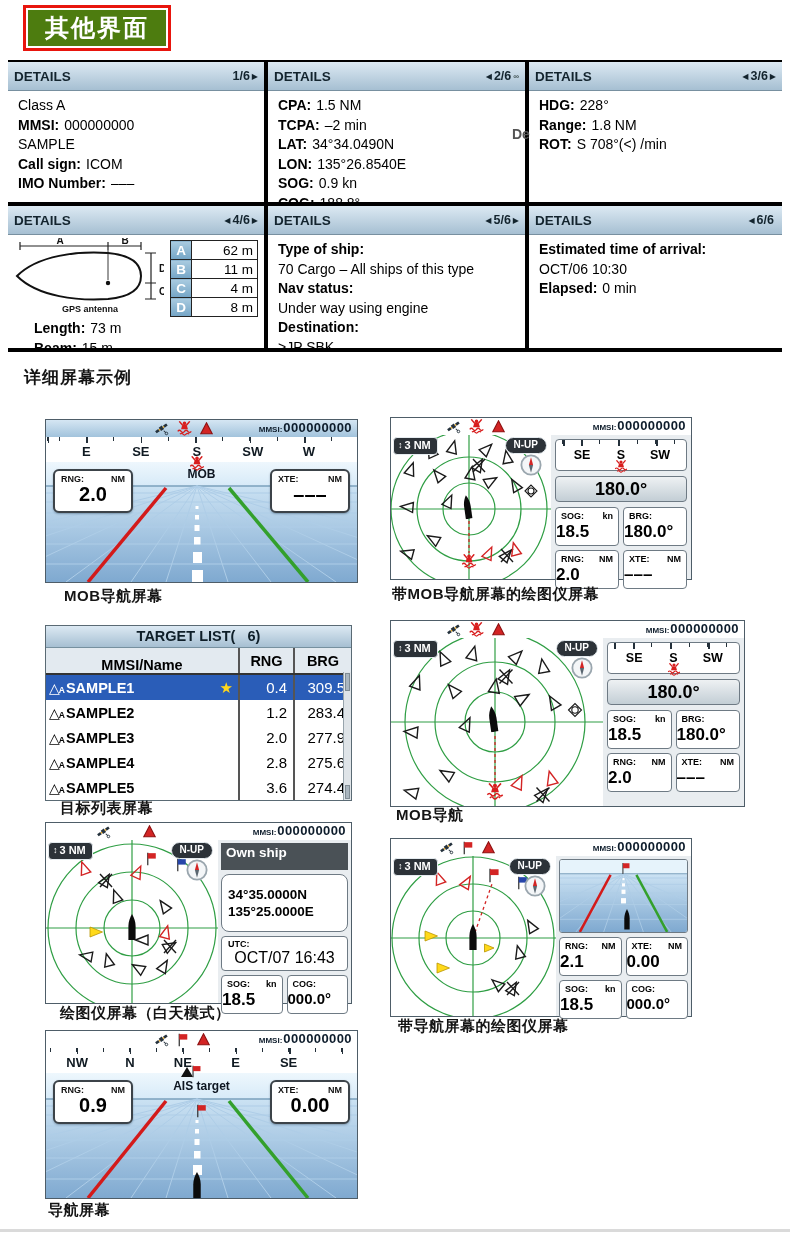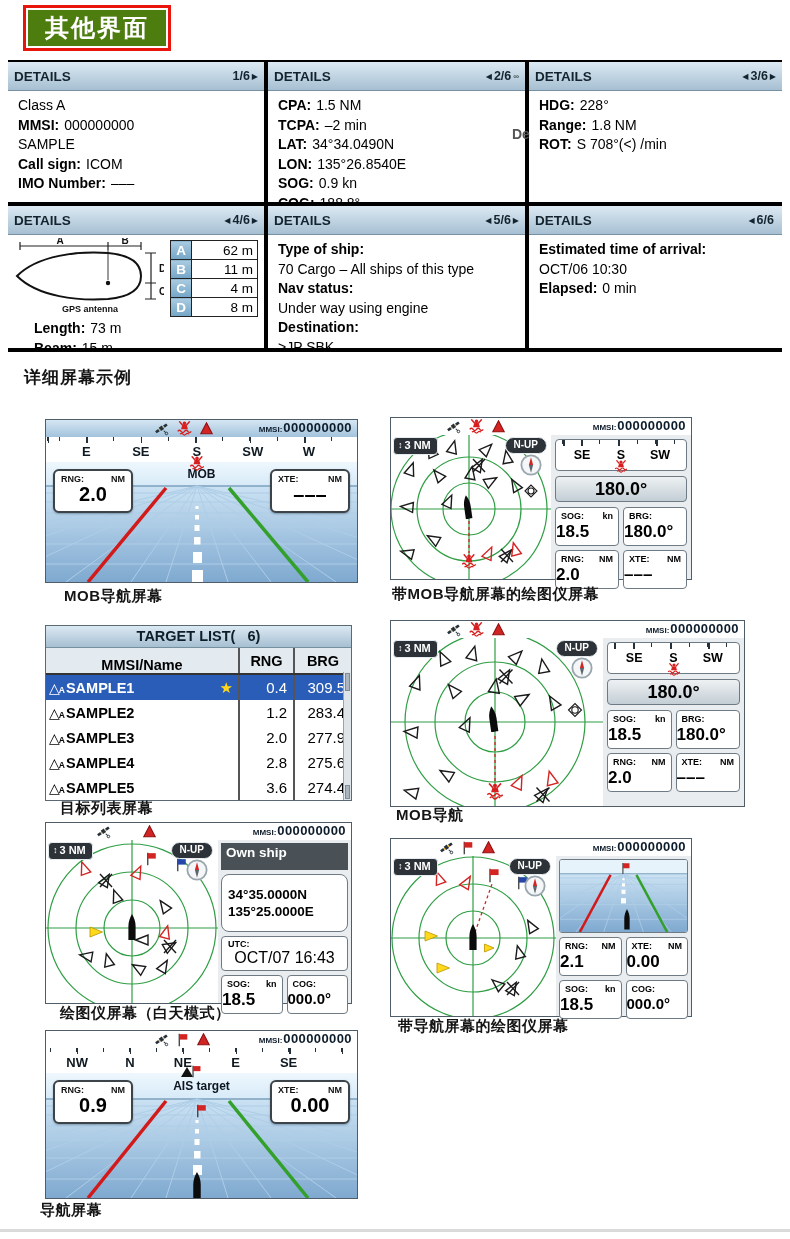--- a/index.html
+++ b/index.html
@@ -1053,16 +1053,16 @@
       </div>
       <div class="vbox" style="right:7px;top:7px;width:76px;height:40px">
         <div class="bh">
             <span>XTE:</span>
             <span>NM</span>
           </div>
         <div class="bv">0.00</div>
       </div>
     </div>
   </div>
-  <div class="cap" style="left:40px;top:1201px">导航屏幕</div>
+  <div class="cap" style="left:48px;top:1201px">导航屏幕</div>
 
   <div class="footline"></div>
 </div>
 
 </body></html>

